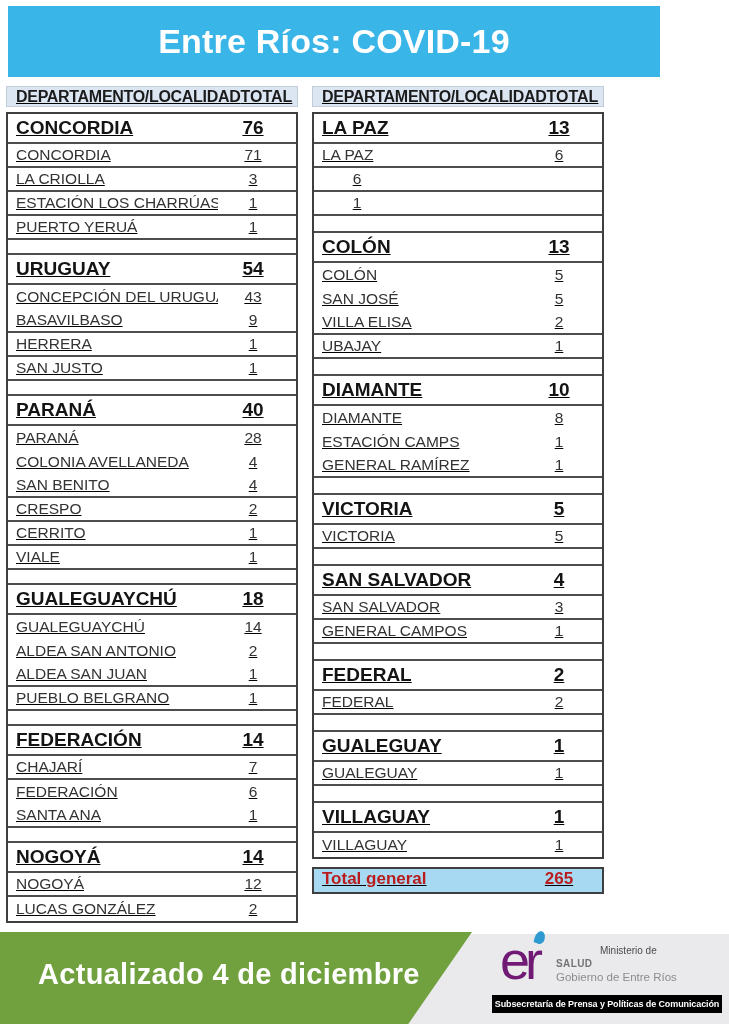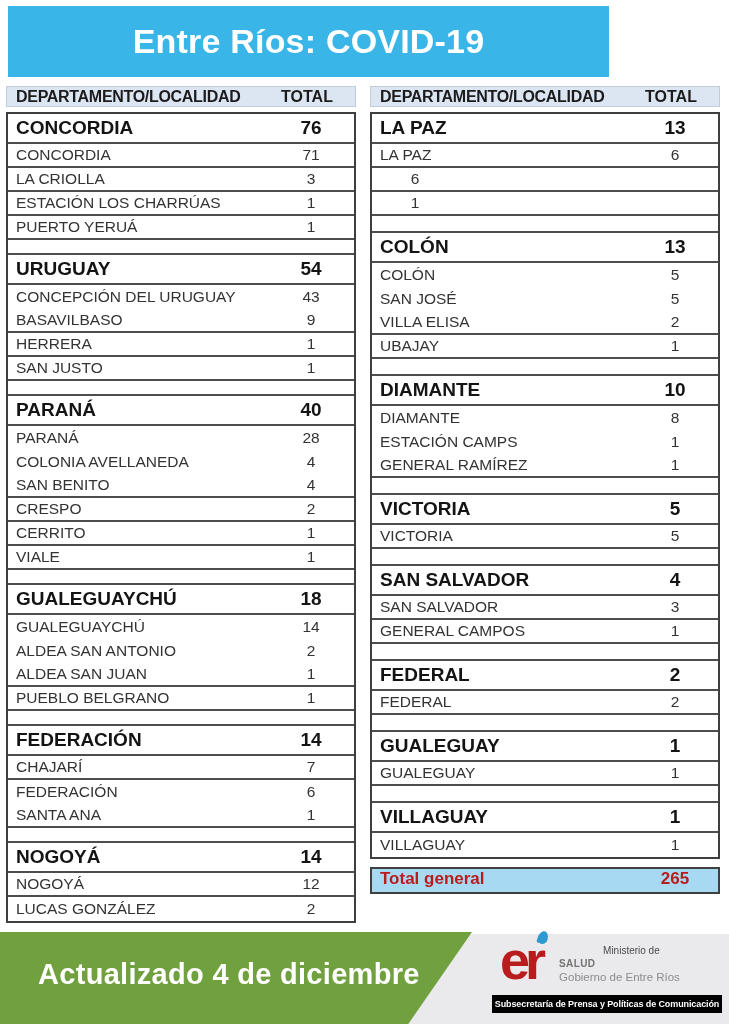--- a/index.html
+++ b/index.html
@@ -1,25 +1,25 @@
 <!DOCTYPE html>
 <html><head>
 <meta charset="utf-8">
 <style>
   * { margin:0; padding:0; box-sizing:border-box; }
   body { background:#fff; font-family:"Liberation Sans", sans-serif; }
   .page { position:relative; width:729px; height:1024px; background:#ffffff; overflow:hidden; }
 
   
-  .title-bar { position:absolute; left:8px; top:6px; width:601px; height:71px;
+  .title-bar { position:absolute; left:8px; top:6px; width:652px; height:71px;
     background:#3ab5e8; display:flex; align-items:center; justify-content:center; }
   .title-bar .title { color:#ffffff; font-size:34px; font-weight:bold; letter-spacing:0.2px; }
 
   
-  .content { position:absolute; left:6px; top:86px; width:714px; display:flex; gap:14px; align-items:flex-start; }
+  .content { position:absolute; left:6px; top:86px; width:598px; display:flex; gap:14px; align-items:flex-start;text-decoration:underline; }
   .column { flex:1; min-width:0; }
   .col-header { height:21px; background:#dce6f2; border:1px solid #c2cddc;
     display:flex; align-items:center; padding:0 9px; margin-bottom:5px;
     font-weight:bold; font-size:16px; color:#1b1b1b; }
   .col-header .lbl { flex:1; letter-spacing:-0.3px; white-space:nowrap; }
   .col-header .val { width:78px; text-align:center; }
 
   .table { border:2px solid #3f3f3f; background:#ffffff; }
   .row { display:flex; align-items:center; padding:0 8px; }
   .row .lbl { flex:1; white-space:nowrap; overflow:hidden; }
@@ -40,21 +40,21 @@
   .footer { position:absolute; left:0; top:928px; width:729px; height:96px; background:#ffffff; }
   .footer-bg { position:absolute; left:340px; right:0; top:6px; bottom:0; background:#eaeaec; }
   .footer-green { position:absolute; left:0; top:4px; width:472px; height:92px;
     background:#71a13f; -webkit-clip-path:polygon(0 0,100% 0,86.5% 100%,0 100%);
     clip-path:polygon(0 0,100% 0,86.5% 100%,0 100%); }
   .updated { position:absolute; left:38px; top:30px; color:#ffffff;
     font-size:29px; font-weight:bold; letter-spacing:0.3px; }
 
   .logo-box { position:absolute; right:7px; top:8px; width:230px; }
   .logo-row { display:flex; align-items:flex-start; padding-left:8px; }
-  .er { position:relative; font-size:54px; font-weight:bold; color:#b91c1c;
+  .er { position:relative; font-size:54px; font-weight:normal; color:#701a75;
     line-height:0.92; letter-spacing:-5px; padding-right:6px; }
   .er-dot { position:absolute; top:-5px; right:-1px; width:10px; height:13px;
     background:#2f9ad0; border-radius:50% 50% 50% 4px / 60% 60% 40% 10%;
     transform:rotate(18deg); }
   .ministry { margin-left:12px; padding-top:9px; }
   .m1 { font-size:10px; color:#4a4a4a; line-height:1.25;margin-left:44px; }
   .m2 { font-size:10px; font-weight:bold; color:#737373; letter-spacing:0.4px; line-height:1.2; }
   .m3 { font-size:11.5px; color:#8c8c8c; line-height:1.25; }
   .sub-bar { margin-top:9px; background:#000000; color:#ffffff; font-size:9px;
     font-weight:bold; text-align:center; padding:4px 1px; white-space:nowrap;

